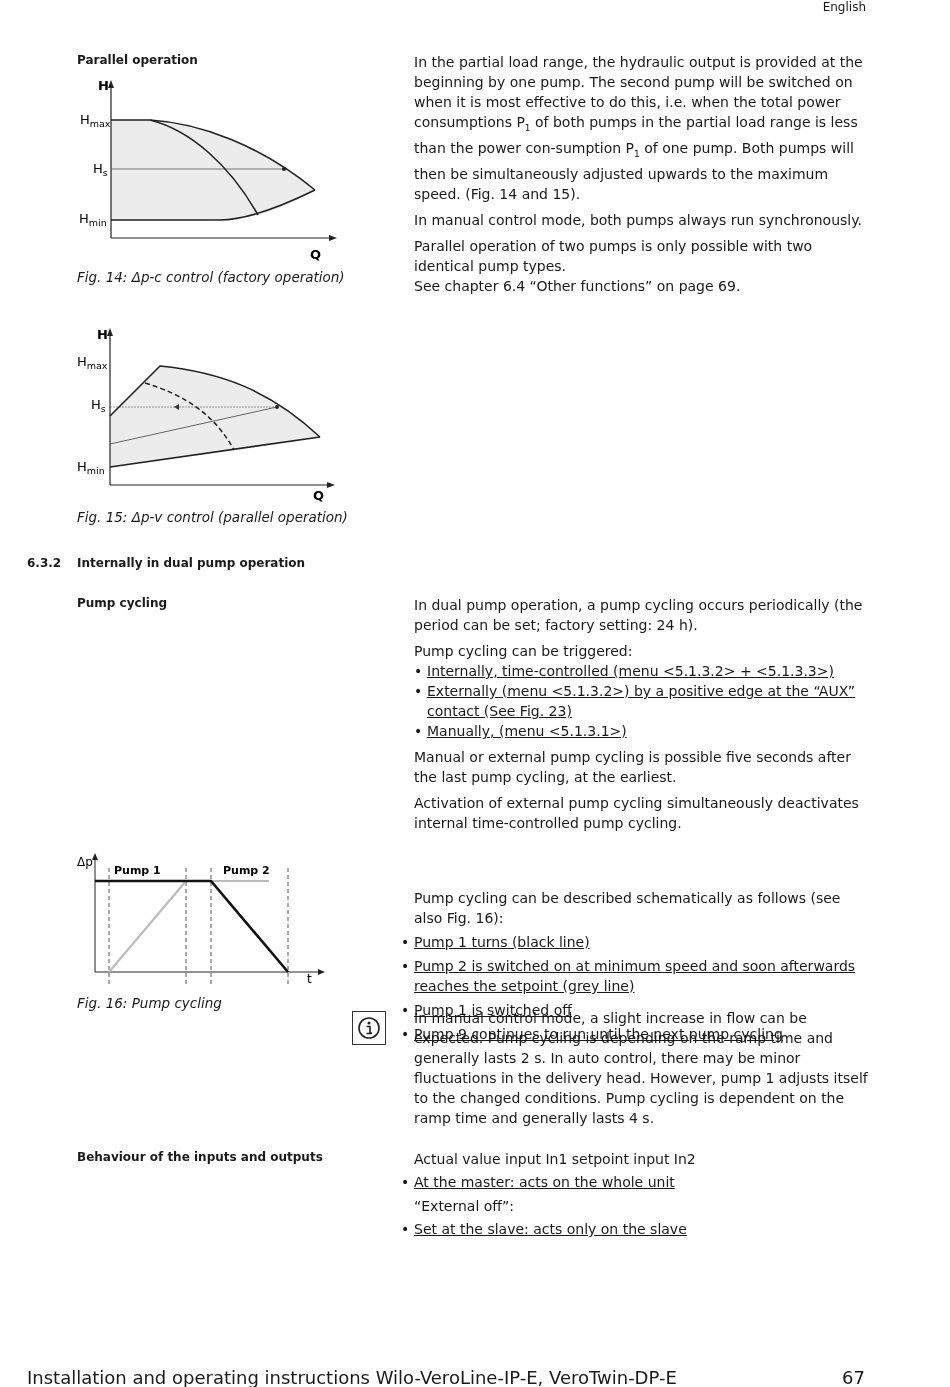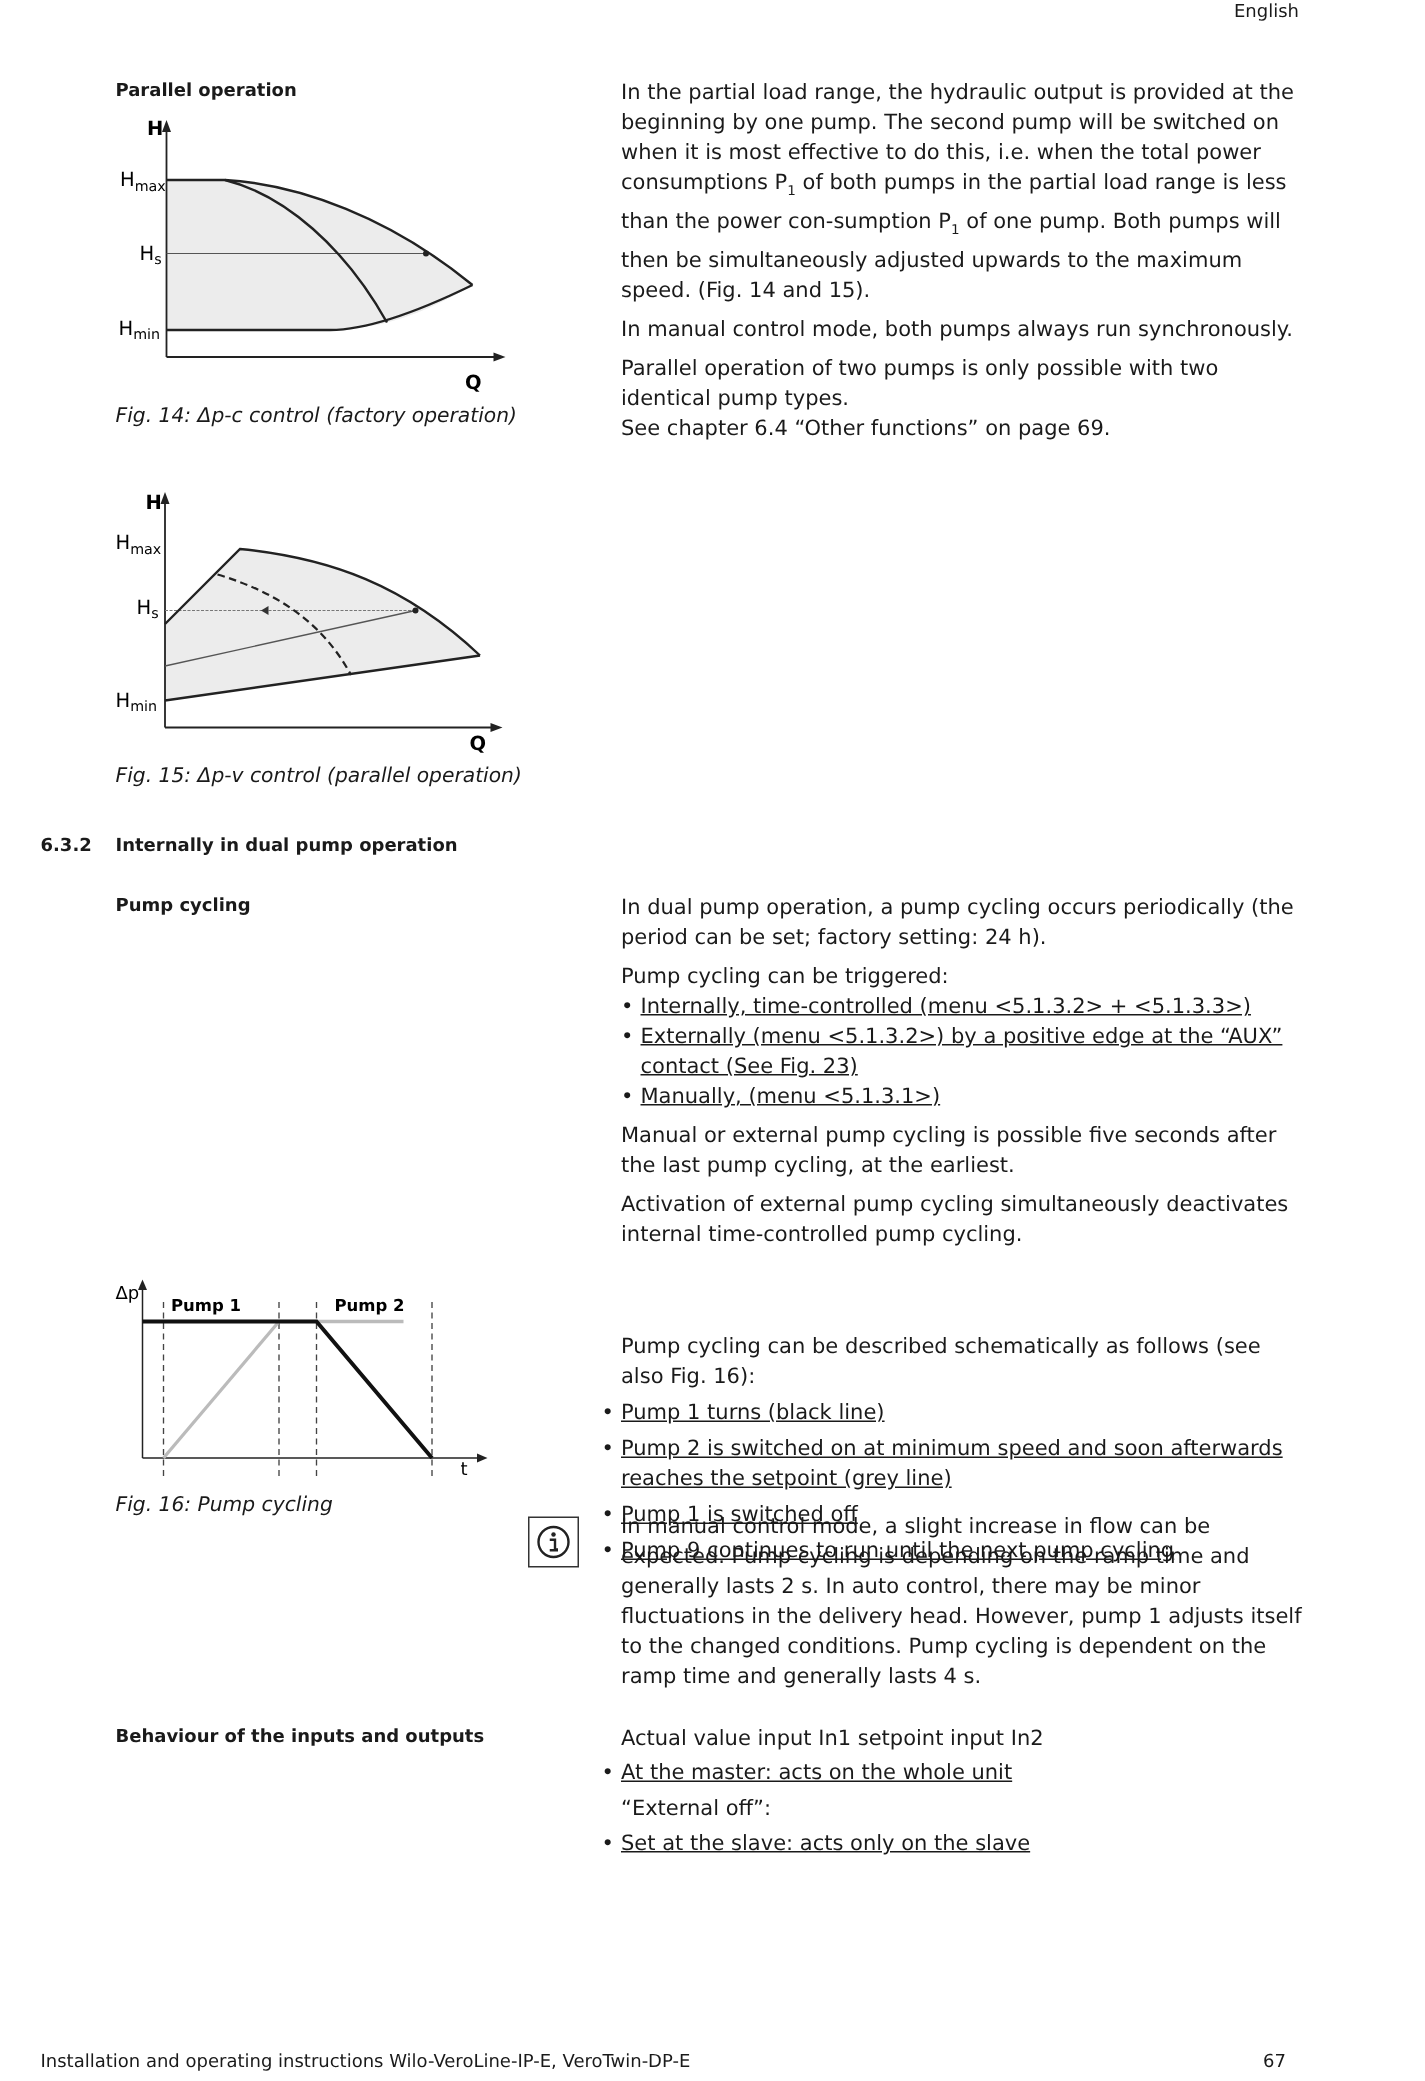--- a/index.html
+++ b/index.html
@@ -10,21 +10,21 @@
   .h-side { font-weight: bold; font-size: 12px; }
   .body-text { font-size: 14px; line-height: 20px; }
   .body-text p { margin: 0 0 6px 0; }
   .caption { font-style: italic; font-size: 13.5px; }
   ul.dots { list-style: none; margin: 0; padding: 0; }
   ul.dots li { position: relative; padding-left: 13px; text-decoration: underline; }
   ul.dots li::before { content: "•"; position: absolute; left: 0; top: 0; }
   ul.out li { position: relative; padding-left: 0; margin-left: -13px; padding-left: 13px; margin-bottom: 4px; }
   .note-icon { width: 34px; height: 34px; border: 1.5px solid #333; box-sizing: border-box;
                display: flex; align-items: center; justify-content: center; }
-  .footer { font-size: 12px; }
+  .footer { font-size: 18px; }
   svg text { font-family: "DejaVu Sans", sans-serif; }
   sub { font-size: 9px; }
 </style>
 </head>
 <body>
 
 <div class="abs lang">English</div>
 
 <div class="abs h-side" style="left:77px; top:53px;">Parallel operation</div>
 

